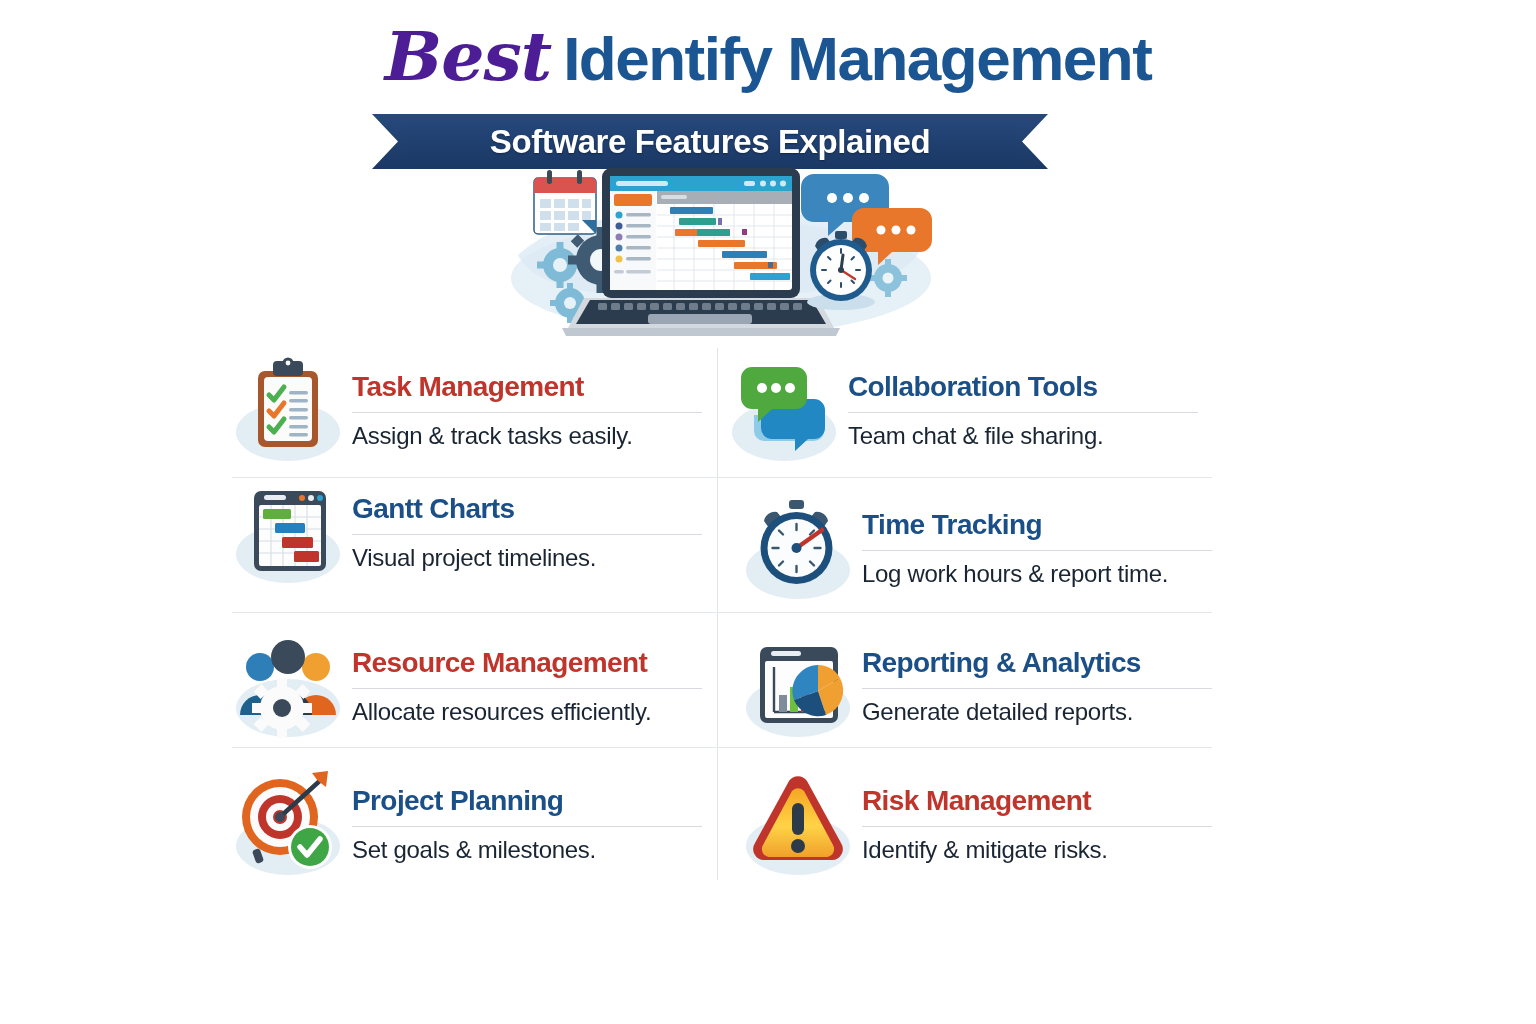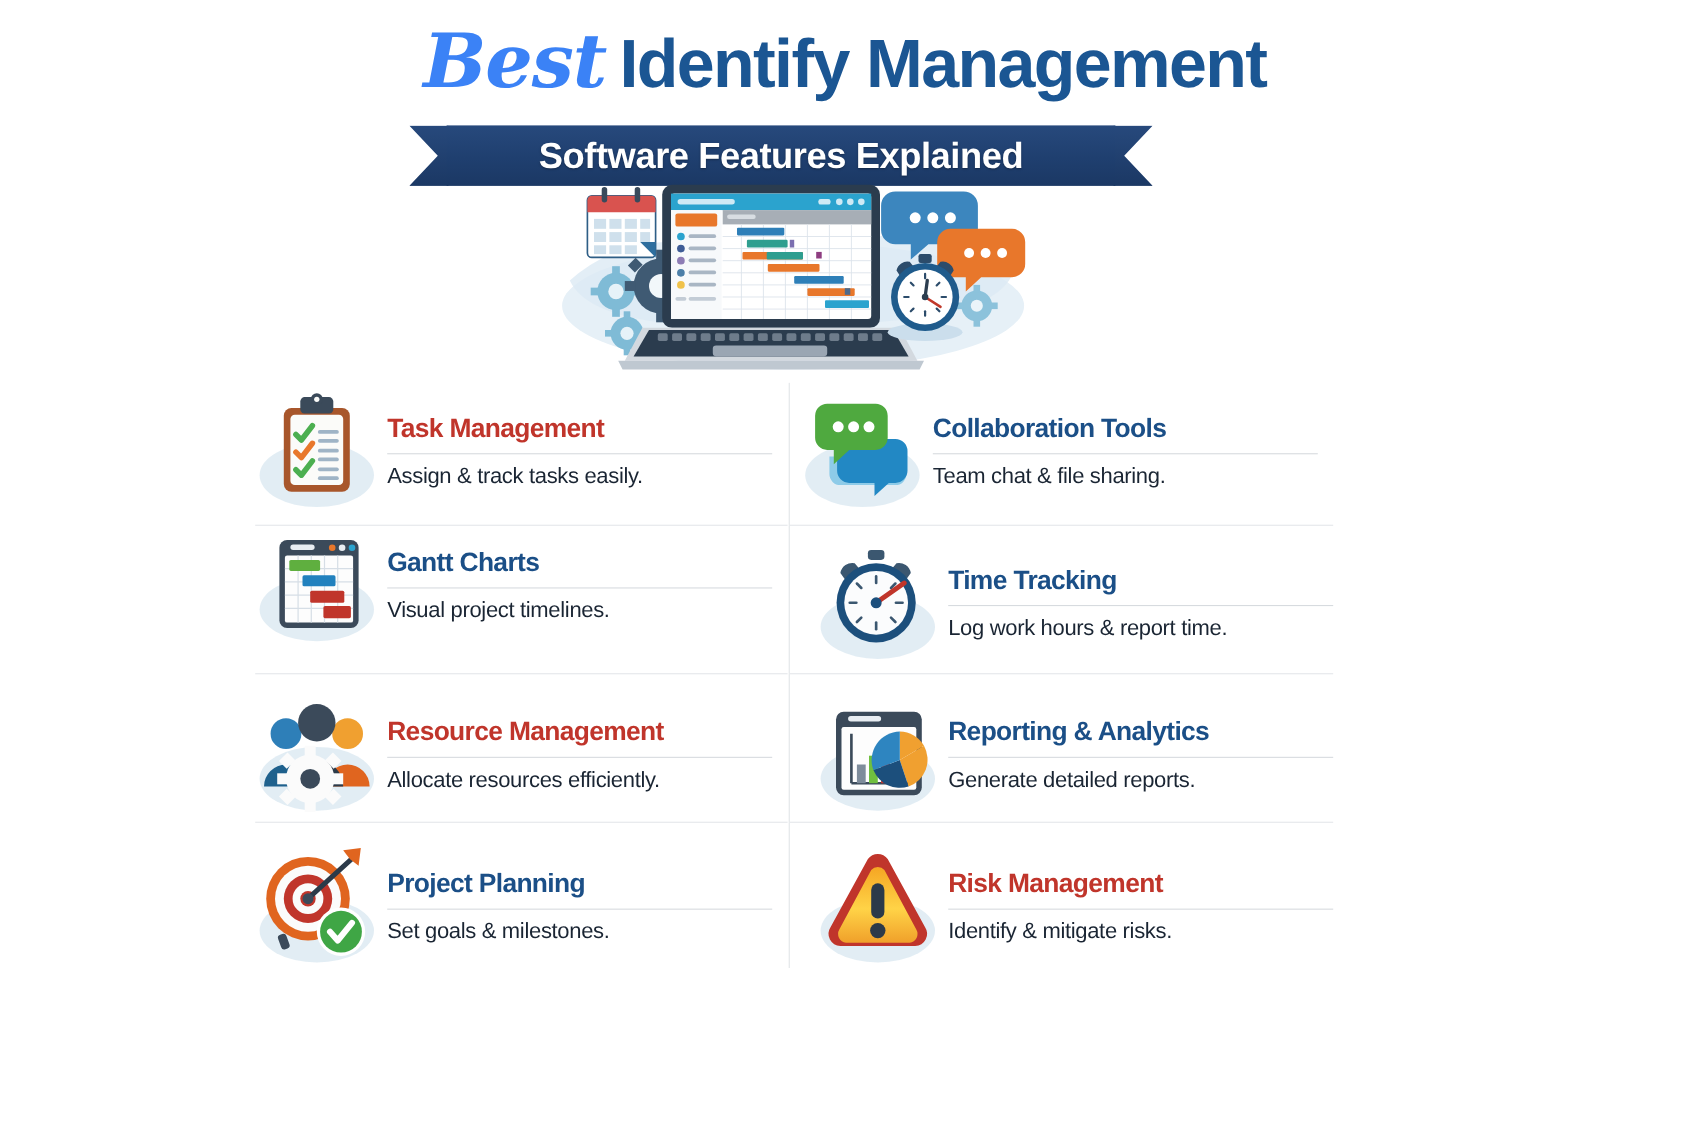--- a/index.html
+++ b/index.html
@@ -20,21 +20,21 @@
     position: absolute;
     top: 16px; left: 0; width: 1536px;
     text-align: center;
     white-space: nowrap;
   }
   .title-best {
     font-family: "DejaVu Serif", serif;
     font-style: italic;
     font-weight: bold;
     font-size: 68px;
-    color: #3b82f6;
+    color: #4c1d95;
     letter-spacing: -1px;
     vertical-align: baseline;
   }
   .title-main {
     font-family: "Liberation Sans", sans-serif;
     font-weight: bold;
     font-size: 62px;
     color: #1B5693;
     letter-spacing: -1.5px;
     margin-left: 12px;
@@ -109,35 +109,35 @@
     position: relative;
   }
   .card-body {
     flex: 1 1 auto;
     padding-left: 4px;
     min-width: 0;
   }
   .card-title {
     font-family: "Liberation Sans", sans-serif;
     font-weight: bold;
-    font-size: 24px;
+    font-size: 28px;
     letter-spacing: -0.6px;
     line-height: 1.05;
     white-space: nowrap;
   }
   .card-title.red  { color: #C0352B; }
   .card-title.blue { color: #1B4F87; }
   .card-rule {
     height: 1px;
     background: #D7DBDF;
     margin: 10px 0 9px 0;
   }
   .card-desc {
     font-family: "Liberation Sans", sans-serif;
-    font-size: 20px;
+    font-size: 24px;
     color: #1A2533;
     letter-spacing: -0.3px;
     white-space: nowrap;
   }
 
   
   .icon-blob {
     position: absolute;
     left: 4px; bottom: 8px;
     width: 104px; height: 58px;

